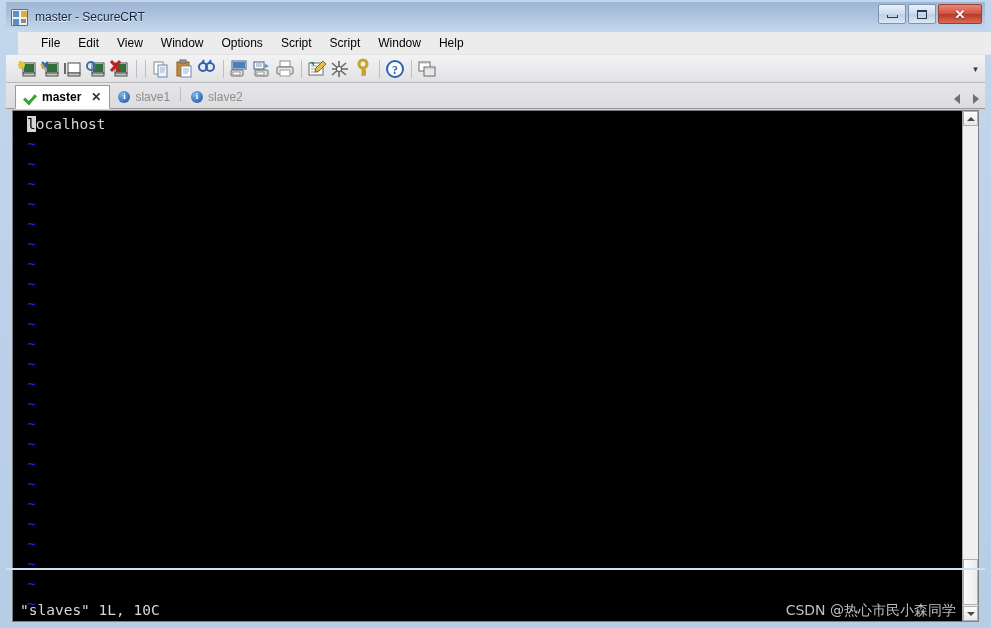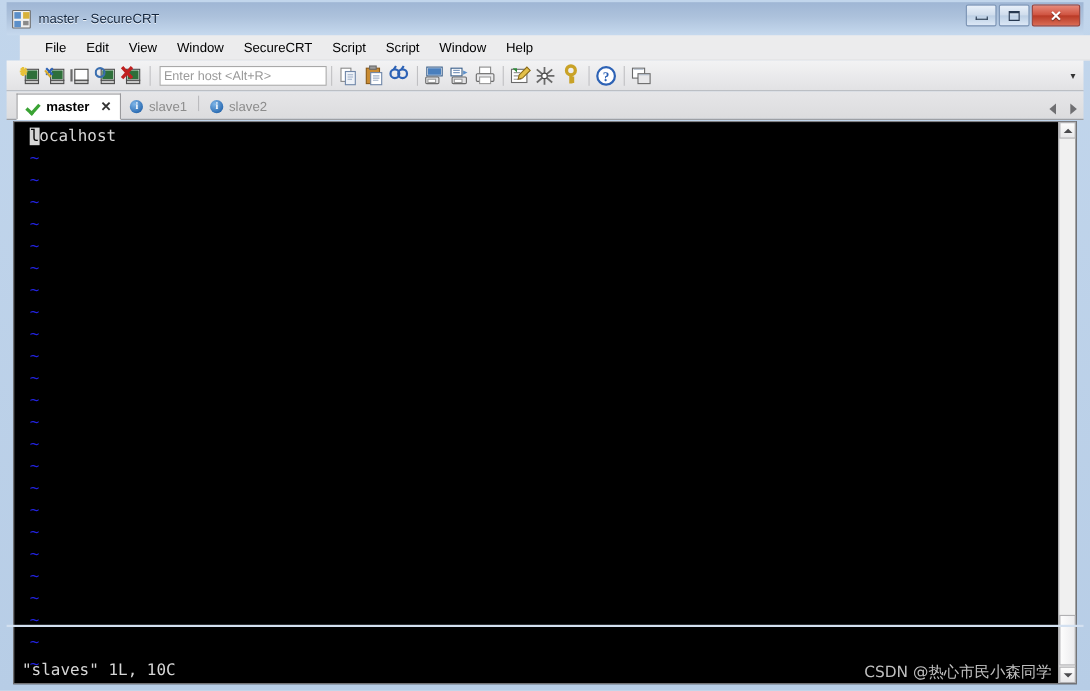--- a/index.html
+++ b/index.html
@@ -402,21 +402,21 @@
           <span class="glyph-close">✕</span>
         </div>
       </div>
     </div>
 
     <div id="menu-bar">
       <div class="menu-item">File</div>
       <div class="menu-item">Edit</div>
       <div class="menu-item">View</div>
       <div class="menu-item">Window</div>
-      <div class="menu-item">SecureCRT</div>
+      <div class="menu-item">Options</div>
       <div class="menu-item">Script</div>
       <div class="menu-item">Script</div>
       <div class="menu-item">Window</div>
       <div class="menu-item">Help</div>
     </div>
 
     <div id="toolbar">
 
       <div class="tb-icon">
         <svg width="22" height="22" viewBox="0 0 22 22">
@@ -458,21 +458,20 @@
         <svg width="22" height="22" viewBox="0 0 22 22">
           <rect x="6" y="5" width="12" height="10" fill="#ffffff" stroke="#4c4c4c"></rect>
           <rect x="7" y="6" width="10" height="8" fill="#2e6f3a"></rect>
           <rect x="6" y="15" width="12" height="3" fill="#c8c8c8" stroke="#4c4c4c"></rect>
           <path d="M2 3 L11 13 M11 3 L2 13" stroke="#c02020" stroke-width="3"></path>
         </svg>
       </div>
 
       <div class="tb-sep"></div>
 
-      <div id="host-input">Enter host &lt;Alt+R&gt;</div>
 
       <div class="tb-sep"></div>
 
       <div class="tb-icon">
         <svg width="22" height="22" viewBox="0 0 22 22">
           <rect x="4" y="4" width="9" height="12" fill="#ffffff" stroke="#8a8a8a"></rect>
           <rect x="8" y="7" width="9" height="12" fill="#eef2f8" stroke="#6f86a8"></rect>
           <path d="M10 10 H15 M10 12 H15 M10 14 H14" stroke="#9fb0c8" stroke-width="1"></path>
         </svg>
       </div>

